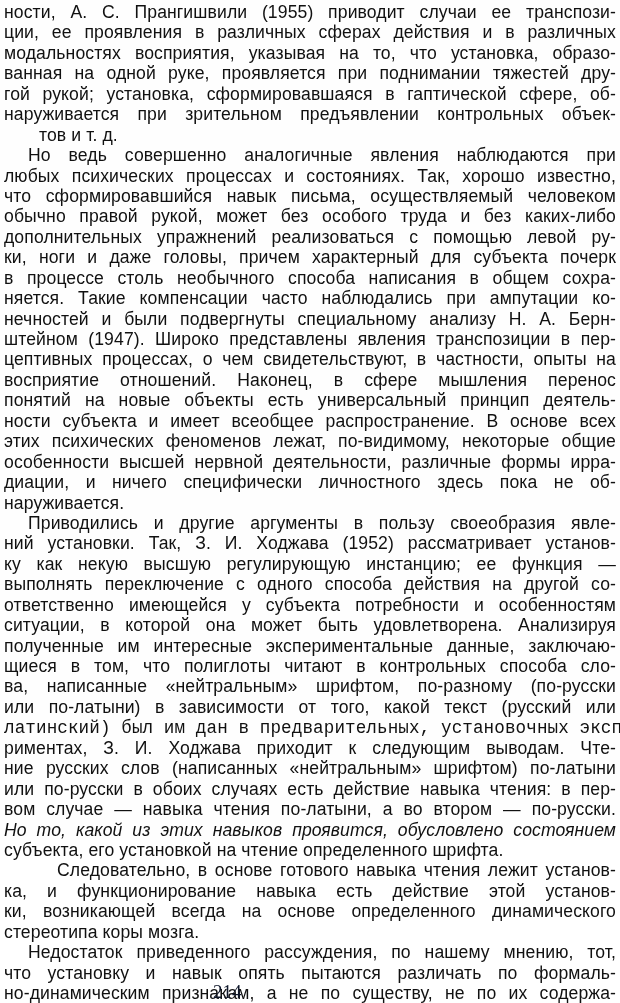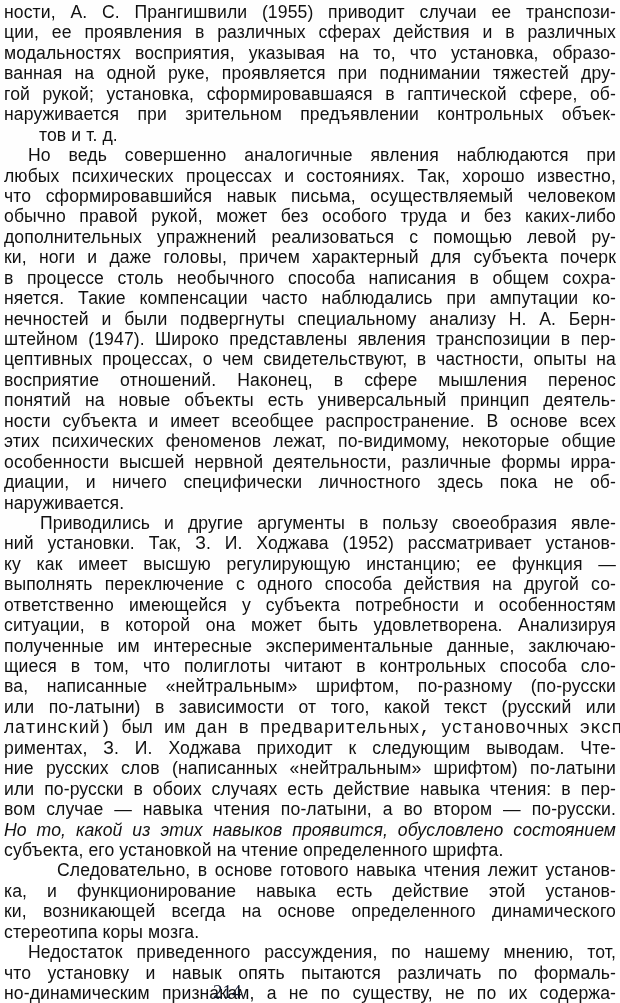--- a/index.html
+++ b/index.html
@@ -48,23 +48,23 @@
       <div class="line"><span style="white-space: nowrap; margin-top: 8px;">нечностей и были подвергнуты специальному анализу Н. А. Берн-</span></div>
       <div class="line"><span style="white-space: nowrap;">штейном (1947). Широко представлены явления транспозиции в пер-</span></div>
       <div class="line"><span style="white-space: nowrap;">цептивных процессах, о чем свидетельствуют, в частности, опыты на</span></div>
       <div class="line"><span style="white-space: nowrap;">восприятие отношений. Наконец, в сфере мышления перенос</span></div>
       <div class="line"><span style="white-space: nowrap;">понятий на новые объекты есть универсальный принцип деятель-</span></div>
       <div class="line"><span style="white-space: nowrap;">ности субъекта и имеет всеобщее распространение. В основе всех</span></div>
       <div class="line"><span style="white-space: nowrap;">этих психических феноменов лежат, по-видимому, некоторые общие</span></div>
       <div class="line"><span style="white-space: nowrap;">особенности высшей нервной деятельности, различные формы ирра-</span></div>
       <div class="line"><span style="white-space: nowrap;">диации, и ничего специфически личностного здесь пока не об-</span></div>
       <div class="line last"><span style="white-space: nowrap;">наруживается.</span></div>
-      <div class="line indent"><span style="white-space: nowrap; margin-left: 12px;">Приводились и другие аргументы в пользу своеобразия явле-</span></div>
+      <div class="line indent"><span style="white-space: nowrap;">Приводились и другие аргументы в пользу своеобразия явле-</span></div>
       <div class="line"><span style="white-space: nowrap;">ний установки. Так, З. И. Ходжава (1952) рассматривает установ-</span></div>
-      <div class="line"><span style="white-space: nowrap;">ку как имеет высшую регулирующую инстанцию; ее функция —</span></div>
+      <div class="line"><span style="white-space: nowrap;">ку как некую высшую регулирующую инстанцию; ее функция —</span></div>
       <div class="line"><span style="white-space: nowrap;">выполнять переключение с одного способа действия на другой со-</span></div>
       <div class="line"><span style="white-space: nowrap;">ответственно имеющейся у субъекта потребности и особенностям</span></div>
       <div class="line"><span style="white-space: nowrap;">ситуации, в которой она может быть удовлетворена. Анализируя</span></div>
       <div class="line"><span style="white-space: nowrap;">полученные им интересные экспериментальные данные, заключаю-</span></div>
       <div class="line"><span style="white-space: nowrap;">щиеся в том, что полиглоты читают в контрольных способа сло-</span></div>
       <div class="line"><span style="white-space: nowrap;">ва, написанные «нейтральным» шрифтом, по-разному (по-русски</span></div>
       <div class="line"><span style="white-space: nowrap;">или по-латыни) в зависимости от того, какой текст (русский или</span></div>
       <div class="line"><span style="white-space: nowrap; font-family: Liberation Mono, monospace;">латинский) был им дан в предварительных, установочных экспе-</span></div>
       <div class="line"><span style="white-space: nowrap;">риментах, З. И. Ходжава приходит к следующим выводам. Чте-</span></div>
       <div class="line"><span style="white-space: nowrap;">ние русских слов (написанных «нейтральным» шрифтом) по-латыни</span></div>

